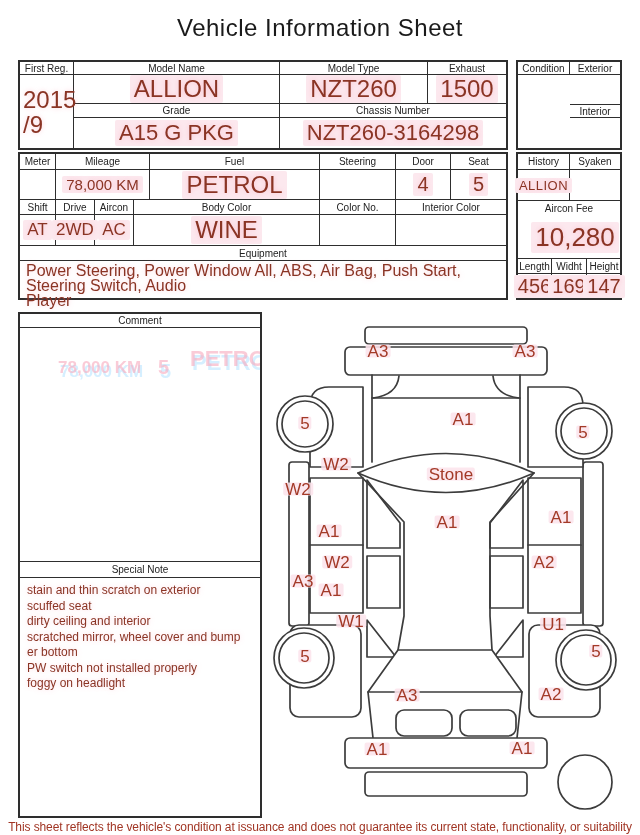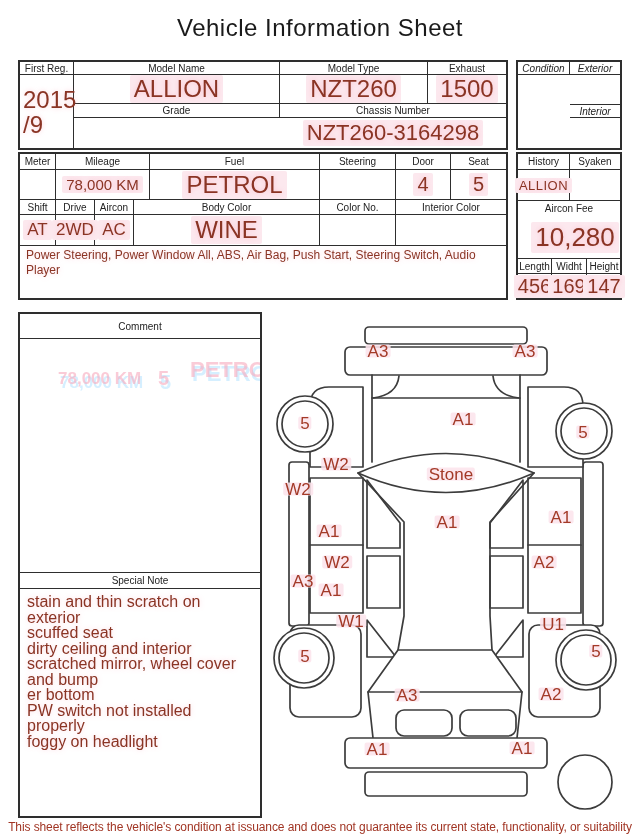--- a/index.html
+++ b/index.html
@@ -25,35 +25,35 @@
               white-space:pre-line; text-align:left; z-index:2; }
   .v24{font-size:24px} .v22{font-size:22px} .v20{font-size:20px} .v17{font-size:17px}
   .v15{font-size:15px} .v13{font-size:13px; letter-spacing:.5px} .v26{font-size:26px} .v30{font-size:30px}
   
   .cond-grid { display:grid; grid-template-columns:52px 50px; grid-template-rows:13px 30px 13px 30px; }
   
   .rowgrid { display:grid; }
   .gA { grid-template-columns:36px 94px 170px 76px 55px 55px; grid-template-rows:16px 30px; }
   .gB { grid-template-columns:36px 39px 39px 186px 76px 110px; grid-template-rows:15px 31px; }
   .eq-label { height:15px; }
-  .eq-text { height:37px; color:#8a3424; font-size:12px; line-height:15px; padding:2px 6px;
+  .eq-text { height:37px; color:#8a3424; font-size:16px; line-height:15px; padding:2px 6px;
              white-space:pre-line; text-shadow:0 0 5px rgba(250,140,165,.35); }
   
   .g1 { display:grid; grid-template-columns:52px 50px; grid-template-rows:16px 30px; border-bottom:1.5px solid #2e2e2e; }
   .fee-label { height:15px; }
   .fee-value { height:43px; border-bottom:1.5px solid #2e2e2e;padding-left:12px; }
   .lwh { display:flex; height:39px; }
   .lwh .col { width:34px; display:flex; flex-direction:column; }
   .lwh .col .lbl { height:15px; }
   .lwh .col .val { flex:1; }
   
-  .cm-header { height:25px; }
+  .cm-header { height:14px; }
   .cm-body { height:233px; position:relative; overflow:hidden; }
   .sn-header { height:17px; border-top:1.5px solid #2e2e2e; }
-  .sn-text { height:235px; color:#8a3424; font-size:16px; line-height:15.5px; padding:5px 7px;
+  .sn-text { height:235px; color:#8a3424; font-size:12px; line-height:15.5px; padding:5px 7px;
              white-space:pre-line; text-shadow:0 0 5px rgba(250,140,165,.35); }
   .ghost { position:absolute; color:rgba(246,168,188,.60); font-weight:bold;
            text-shadow:2px 4px 0 rgba(150,215,255,.40); white-space:nowrap; }
   
   #diagram { position:absolute; left:270px; top:310px; width:370px; height:505px; }
   #diagram svg { position:absolute; left:0; top:0; }
   .dmg { position:absolute; transform:translate(-50%,-50%); font-size:17px; line-height:13px;
          color:#a33a28; background:rgba(252,228,236,.88); padding:0 2px; border-radius:2px; white-space:nowrap; }
   .disclaimer { position:absolute; top:820px; left:0; right:0; text-align:center;
                 font-size:12px; letter-spacing:-.1px; color:#a13524; }
@@ -74,26 +74,29 @@
       <span class="hl">ALLION</span>
     </div>
   <div class="val v24 c3 r2 br bb">
       <span class="hl">NZT260</span>
     </div>
   <div class="val v24 c4 r2 bb">
       <span class="hl">1500</span>
     </div>
   <div class="lbl c2 r3 br bb">Grade</div>
   <div class="lbl c34 r3 bb">Chassis Number</div>
+  <div class="val v22 c2 r4 br">
+      <span class="hl">A15 G PKG</span>
+    </div>
   <div class="val v22 c34 r4">
       <span class="hl">NZT260-3164298</span>
     </div>
 </div>
 
-<div class="box cond-grid" style="left:516px; top:60px; width:106px; height:90px;font-style:italic;">
+<div class="box cond-grid" style="left:516px; top:60px; width:106px; height:90px;">
   <div class="lbl c1 r1 br bb">Condition</div>
   <div class="lbl c2 r1 bb">Exterior</div>
   <div class="val c2 r2 bb">
       <span class="hl"></span>
     </div>
   <div class="lbl c2 r3 bb">Interior</div>
   <div class="val c2 r4">
       <span class="hl"></span>
     </div>
 </div>
@@ -144,20 +147,21 @@
     <div class="val v24 r2 br bb">
         <span class="hl">WINE</span>
       </div>
     <div class="val r2 br bb">
         <span class="hl"></span>
       </div>
     <div class="val r2 bb">
         <span class="hl"></span>
       </div>
   </div>
+  <div class="lbl eq-label bb">Equipment</div>
   <div class="eq-text">Power Steering, Power Window All, ABS, Air Bag, Push Start, Steering Switch, Audio
 Player</div>
 </div>
 
 <div class="box" style="left:516px; top:152px; width:106px; height:148px;">
   <div class="g1">
     <div class="lbl r1 br bb">History</div>
     <div class="lbl r1 bb">Syaken</div>
     <div class="val v13 r2 br">
         <span class="hl">ALLION</span>

